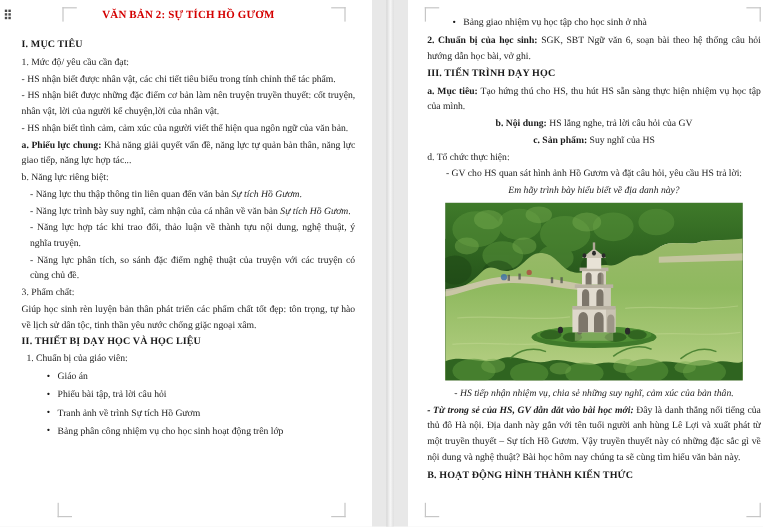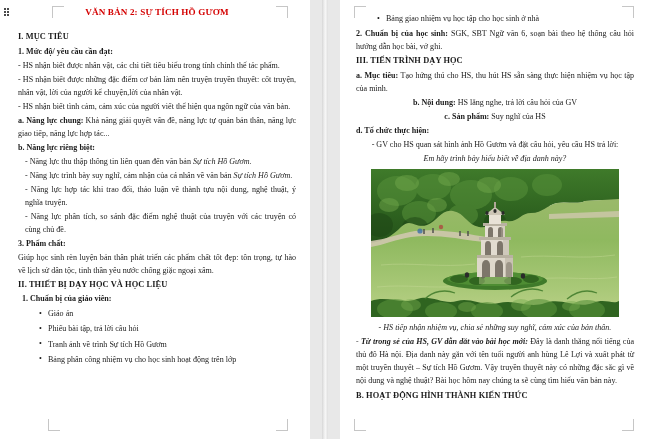--- a/index.html
+++ b/index.html
@@ -90,21 +90,21 @@
   .b { font-weight: bold; }
   .i { font-style: italic; }
   .head {
     font-weight: bold;
     font-size: 8.35px;
     line-height: 13.6px;
     margin: 0 0 1px 0;
   }
   .head.caps { letter-spacing: .1px; }
   .sub {
-    font-weight: bold;
+    font-weight: normal;
     font-size: 8.05px;
     line-height: 13.0px;
     margin: 0 0 1px 0;
   }
   .indent-dash { padding-left: 7px; }
 
   ul.bul {
     margin: 0 0 0 0;
     padding-left: 30px;
     list-style: none;
@@ -163,21 +163,21 @@
     <div class="doc-title">VĂN BẢN 2: SỰ TÍCH HỒ GƯƠM</div>
 
     <div class="head caps">I. MỤC TIÊU</div>
     <div class="sub">1. Mức độ/ yêu cầu cần đạt:</div>
 
     <p class="l">- HS nhận biết được nhân vật, các chi tiết tiêu biểu trong tính chỉnh thể tác phẩm.</p>
     <p class="l">- HS nhận biết được những đặc điểm cơ bản làm nên truyện truyền thuyết: cốt truyện, nhân vật, lời của người kể chuyện,lời của nhân vật.</p>
     <p class="l">- HS nhận biết tình cảm, cảm xúc của người viết thể hiện qua ngôn ngữ của văn bản.</p>
 
 
-    <p class="l"><span class="b">a. Năng lực chung:</span><span> Khả năng giải quyết vấn đề, năng lực tự quản bản thân, năng lực giao tiếp, năng lực hợp tác...</span></p>
+    <p class="l"><span class="b">a. Phiếu lực chung:</span><span> Khả năng giải quyết vấn đề, năng lực tự quản bản thân, năng lực giao tiếp, năng lực hợp tác...</span></p>
 
     <div class="sub">b. Năng lực riêng biệt:</div>
 
     <p class="l indent-dash"><span>- Năng lực thu thập thông tin liên quan đến văn bản </span><span class="i">Sự tích Hồ Gươm</span><span>.</span></p>
 
     <p class="l indent-dash"><span>- Năng lực trình bày suy nghĩ, cảm nhận của cá nhân về văn bản </span><span class="i">Sự tích Hồ Gươm</span><span>.</span></p>
 
     <p class="l indent-dash">- Năng lực hợp tác khi trao đổi, thảo luận về thành tựu nội dung, nghệ thuật, ý nghĩa truyện.</p>
 
     <p class="l indent-dash">- Năng lực phân tích, so sánh đặc điểm nghệ thuật của truyện với các truyện có cùng chủ đề.</p>

